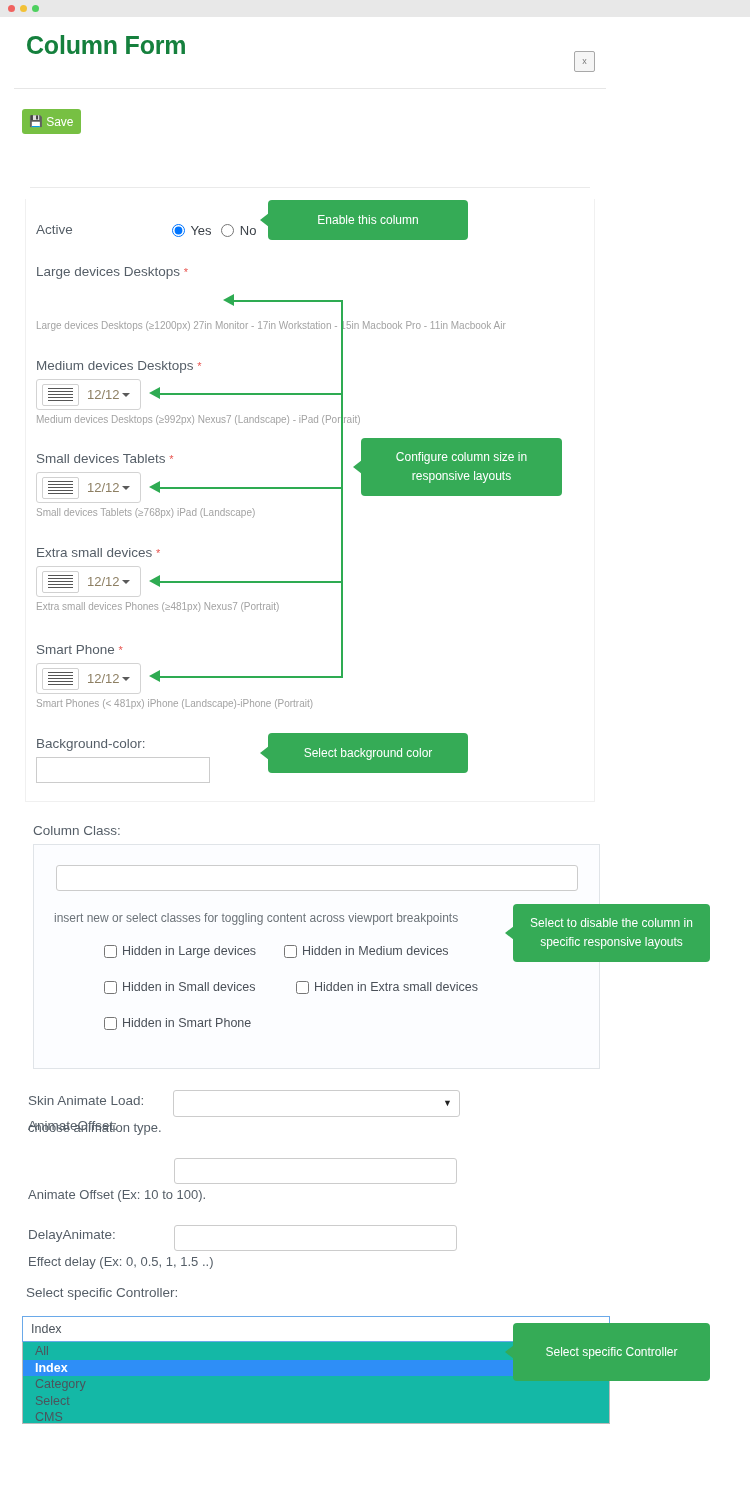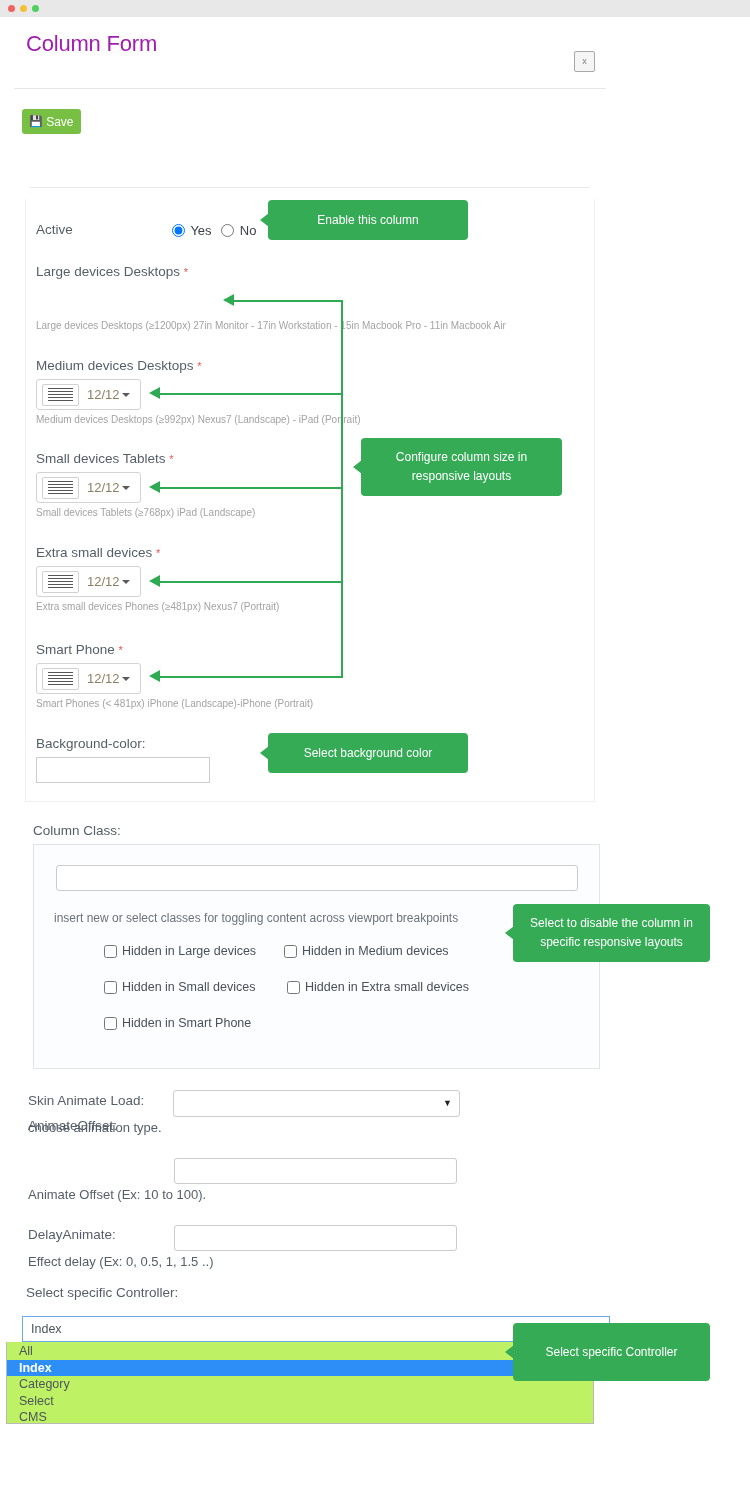--- a/index.html
+++ b/index.html
@@ -32,23 +32,23 @@
     width: 750px; height: 1483px;
     background: #fff;
   }
   .modal-header {
     position: relative;
     height: 54px;
     padding: 0 16px;
   }
   .modal-title {
     position: absolute; left: 26px; top: 14px;
-    font-size: 22px;
-    font-weight: normal;
-    color: #a21caf;
+    font-size: 25px;
+    font-weight: bold;
+    color: #15803d;
     letter-spacing: -0.2px;
   }
   .close-btn {
     position: absolute; right: 155px; top: 34px;
     width: 21px; height: 21px;
     border: 1px solid #a8a8a8;
     background: #f5f5f5;
     border-radius: 2px;
     font-size: 9px;
     color: #7a7a7a;
@@ -275,23 +275,23 @@
     width: 588px; height: 26px;
     border: 1px solid #6aa9e9;
     background: #fff;
     box-sizing: border-box;
     display: flex; align-items: center;
     padding: 0 8px;
     cursor: pointer;
   }
   .ctl-field .v { font-size: 12.5px; color: #4c545c; flex: 1; }
   .ctl-list {
-    position: absolute; left: 6px; top: 1325px;
+    position: absolute; left: 22px; top: 1325px;
     width: 588px; height: 82px;
-    background: #bef264;
+    background: #14b8a6;
     border: 1px solid #b9b9b9;
     border-top: none;
     box-sizing: border-box;
     padding-top: 1px;
   }
   .ctl-opt {
     height: 16.5px;
     line-height: 16.5px;
     font-size: 12.5px;
     color: #4c545c;
@@ -444,21 +444,21 @@
     <span>Hidden in Large devices</span>
   </div>
   <div class="cbrow" style="left:284px; top:927px;">
     <input type="checkbox" style="">
     <span>Hidden in Medium devices</span>
   </div>
   <div class="cbrow" style="left:104px; top:963px;">
     <input type="checkbox" style="">
     <span>Hidden in Small devices</span>
   </div>
-  <div class="cbrow" style="left:287px; top:963px;">
+  <div class="cbrow" style="left:296px; top:963px;">
     <input type="checkbox" style="">
     <span>Hidden in Extra small devices</span>
   </div>
   <div class="cbrow" style="left:104px; top:999px;">
     <input type="checkbox" style="">
     <span>Hidden in Smart Phone</span>
   </div>
 
   <div class="an-label" style="left:28px; top:1076px;">Skin Animate Load:</div>
   <div class="an-select">

